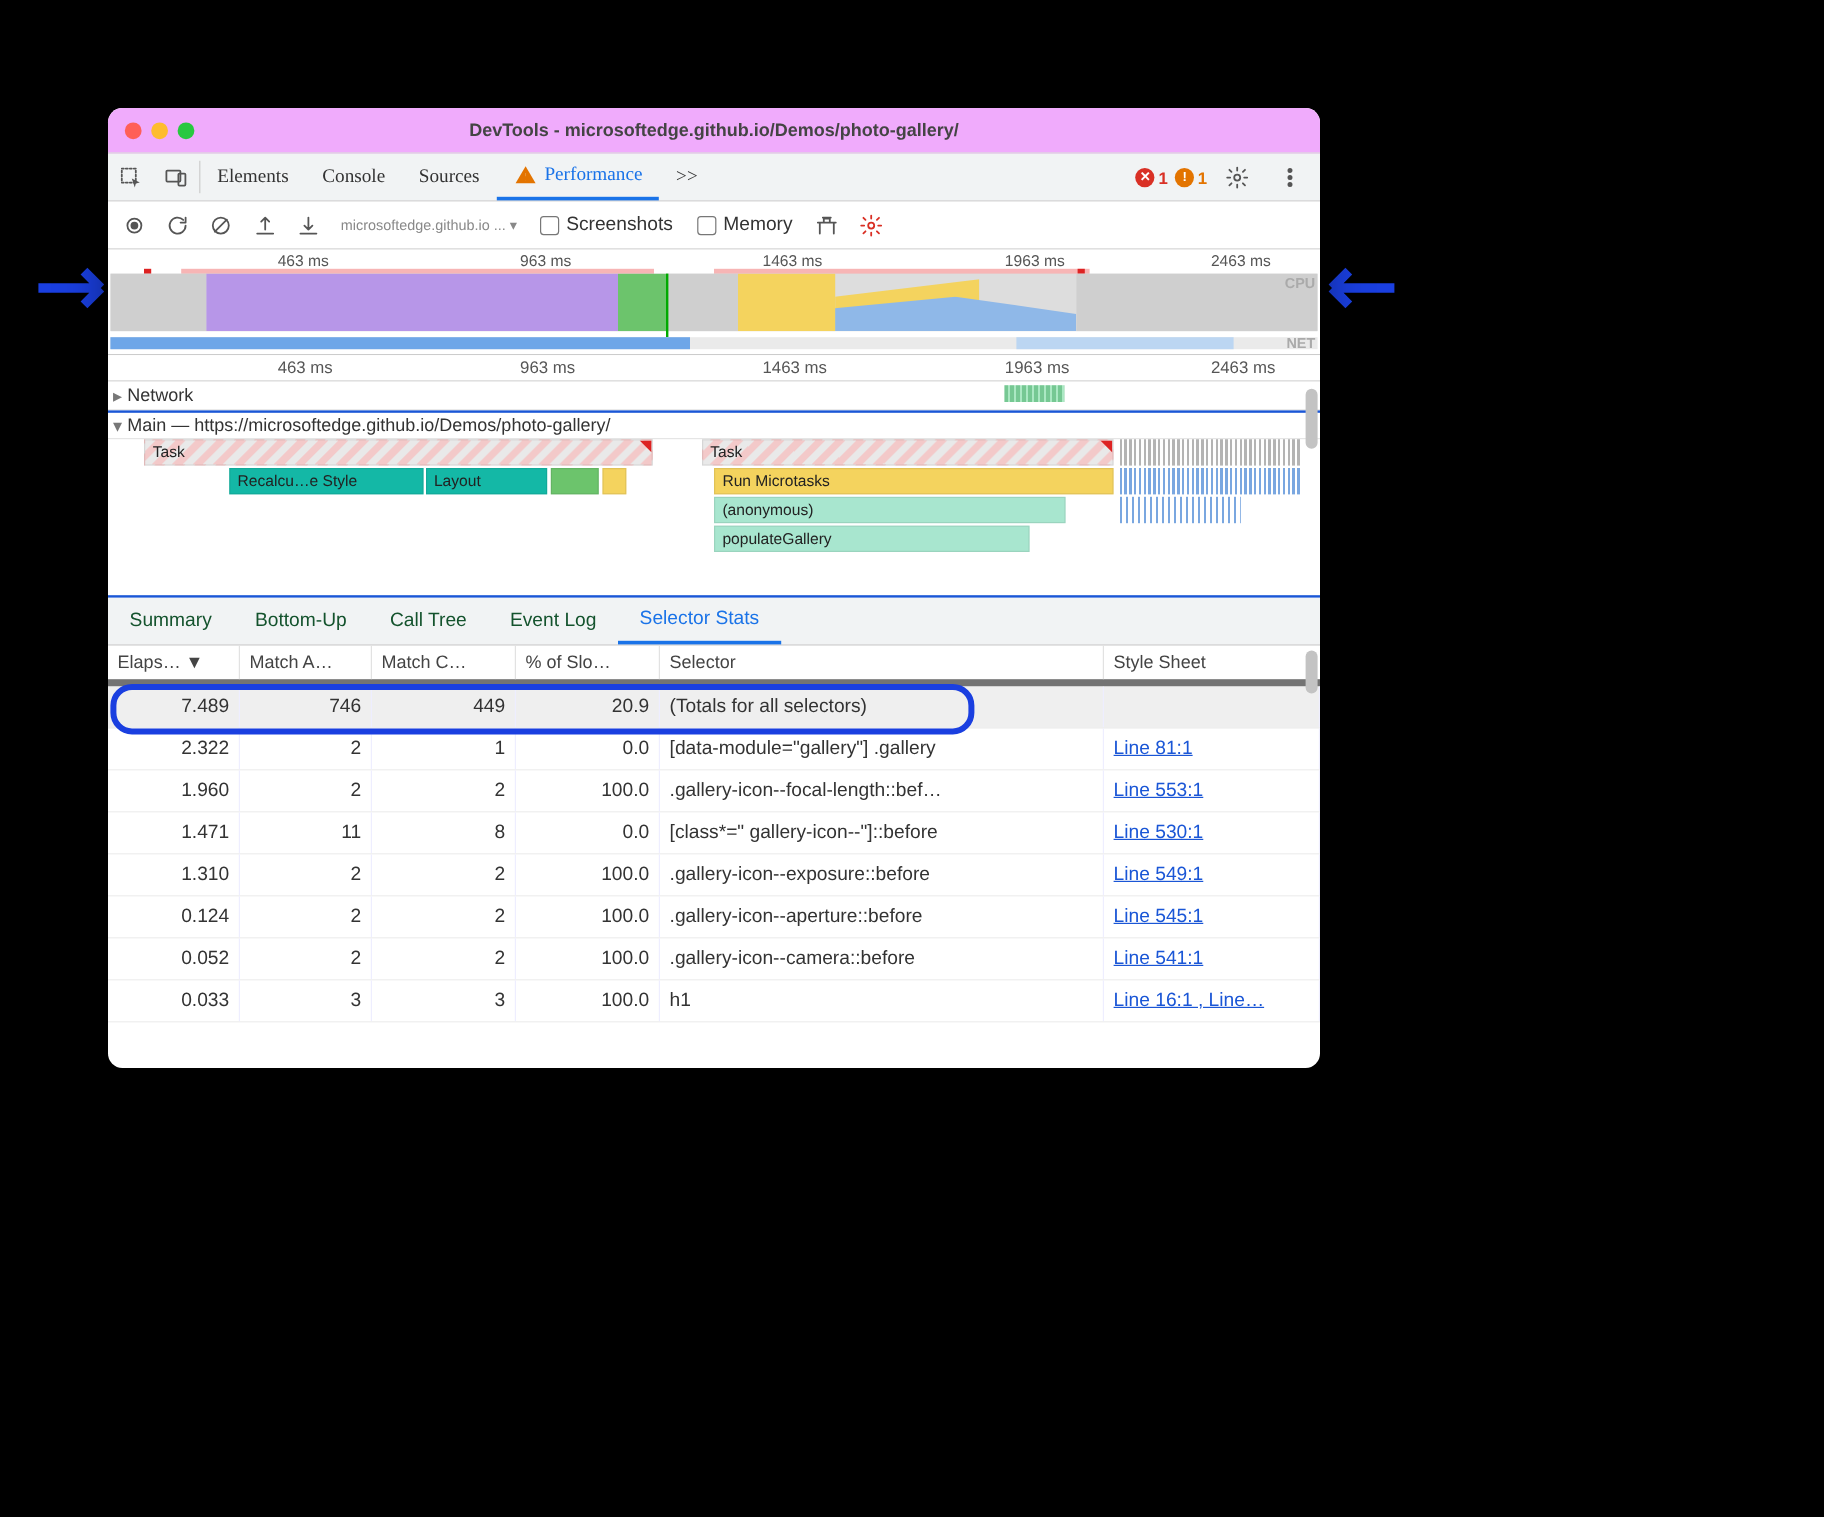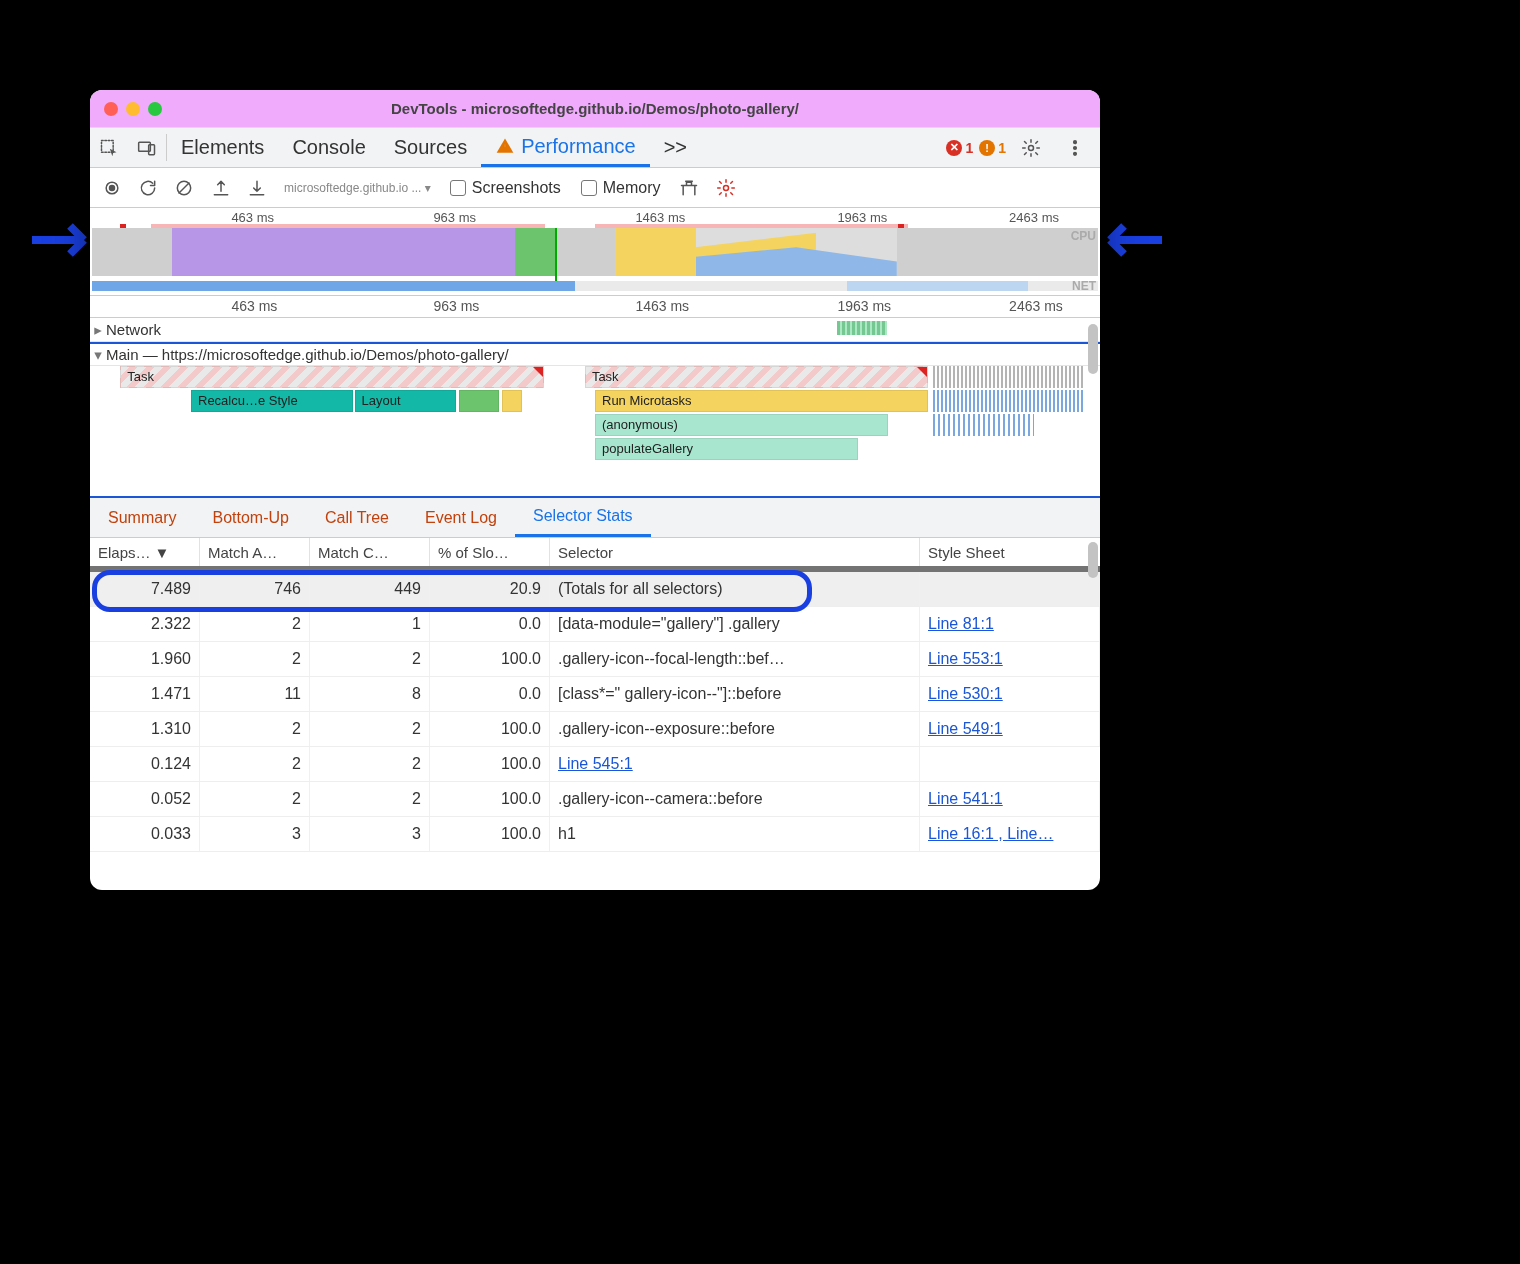--- a/index.html
+++ b/index.html
@@ -50,22 +50,23 @@
     width: 38px;
     display:flex;align-items:center;justify-content:center;
     color:#555;
     cursor:pointer;
   }
   .vdiv { width:1px; background:#ccc; margin:6px 0;}
   .tab {
     padding: 0 14px;
     display:flex; align-items:center; gap:6px;
     color:#333;
-    font-size:20px;
+    font-size:16px;
     cursor:pointer;
+    font-family:Liberation Serif, serif;
   }
   .tab.active { color:#1a73e8; border-bottom:3px solid #1a73e8;}
   .tabstrip .right { margin-left:auto; display:flex; align-items:center; gap:6px; padding-right:6px;}
   .badge-err { color:#d93025; font-weight:600; display:flex; align-items:center; gap:3px;}
   .badge-warn{ color:#e37400; font-weight:600; display:flex; align-items:center; gap:3px;}
   .circ { width:16px;height:16px;border-radius:50%;display:inline-flex;align-items:center;justify-content:center;font-size:11px;color:#fff;}
   .circ.err{background:#d93025;} .circ.warn{background:#e37400;}
   
   .toolbar {
     height: 40px;
@@ -98,21 +99,21 @@
   .trk-row .arrow{width:16px;text-align:center;color:#777;}
   .flame { position:relative; height:132px;}
   .flame .bar{position:absolute;height:22px;font-size:13px;color:#222;white-space:nowrap;overflow:hidden;padding:2px 6px;border:1px solid rgba(0,0,0,.08);}
   .taskbar{background:repeating-linear-gradient(135deg,#e9e9e9,#e9e9e9 6px,#f3c9c9 6px,#f3c9c9 12px);}
   .purple{background:#14b8a6;color:#222;}
   .yellow{background:#f4d35e;}
   .teal{background:#a8e6cf;}
   .flame .redcorner::after{content:"";position:absolute;top:0;right:0;border-left:10px solid transparent;border-top:10px solid #d22;}
   
   .btabs{height:40px;border-bottom:1px solid #ccc;display:flex;align-items:stretch;background:#f1f3f4;}
-  .btab{padding:0 18px;display:flex;align-items:center;font-size:16px;color:#c2410c;cursor:pointer;}
+  .btab{padding:0 18px;display:flex;align-items:center;font-size:16px;color:#14532d;cursor:pointer;}
   .btab.active{color:#1a73e8;border-bottom:3px solid #1a73e8;}
   
   .tbl{flex:1;overflow:hidden;display:flex;flex-direction:column;}
   .tbl-head,.tbl-row{display:grid;grid-template-columns:110px 110px 120px 120px 1fr 180px;align-items:center;}
   .tbl-head{height:34px;border-bottom:6px solid #737373;background:#fff;}
   .tbl-head .th{font-size:15px;color:#444;padding:0 8px;display:flex;align-items:center;gap:4px;border-right:1px solid #e2e2e2;height:100%;overflow:hidden;text-overflow:ellipsis;white-space:nowrap;}
   .tbl-body{flex:1;overflow:hidden;}
   .tbl-row{height:35px;border-bottom:1px solid #eee;font-size:16px;}
   .tbl-row .td{padding:0 8px;border-right:1px solid #eef;overflow:hidden;text-overflow:ellipsis;white-space:nowrap;height:100%;display:flex;align-items:center;}
   .td.num{justify-content:flex-end;}
@@ -423,20 +424,21 @@
           <div class="td">.gallery-icon--exposure::before</div>
           <div class="td link">
             <a>Line 549:1</a>
           </div>
         </div>
         <div class="tbl-row">
           <div class="td num">0.124</div>
           <div class="td num">2</div>
           <div class="td num">2</div>
           <div class="td num">100.0</div>
+          <div class="td">.gallery-icon--aperture::before</div>
           <div class="td link">
             <a>Line 545:1</a>
           </div>
         </div>
         <div class="tbl-row">
           <div class="td num">0.052</div>
           <div class="td num">2</div>
           <div class="td num">2</div>
           <div class="td num">100.0</div>
           <div class="td">.gallery-icon--camera::before</div>

